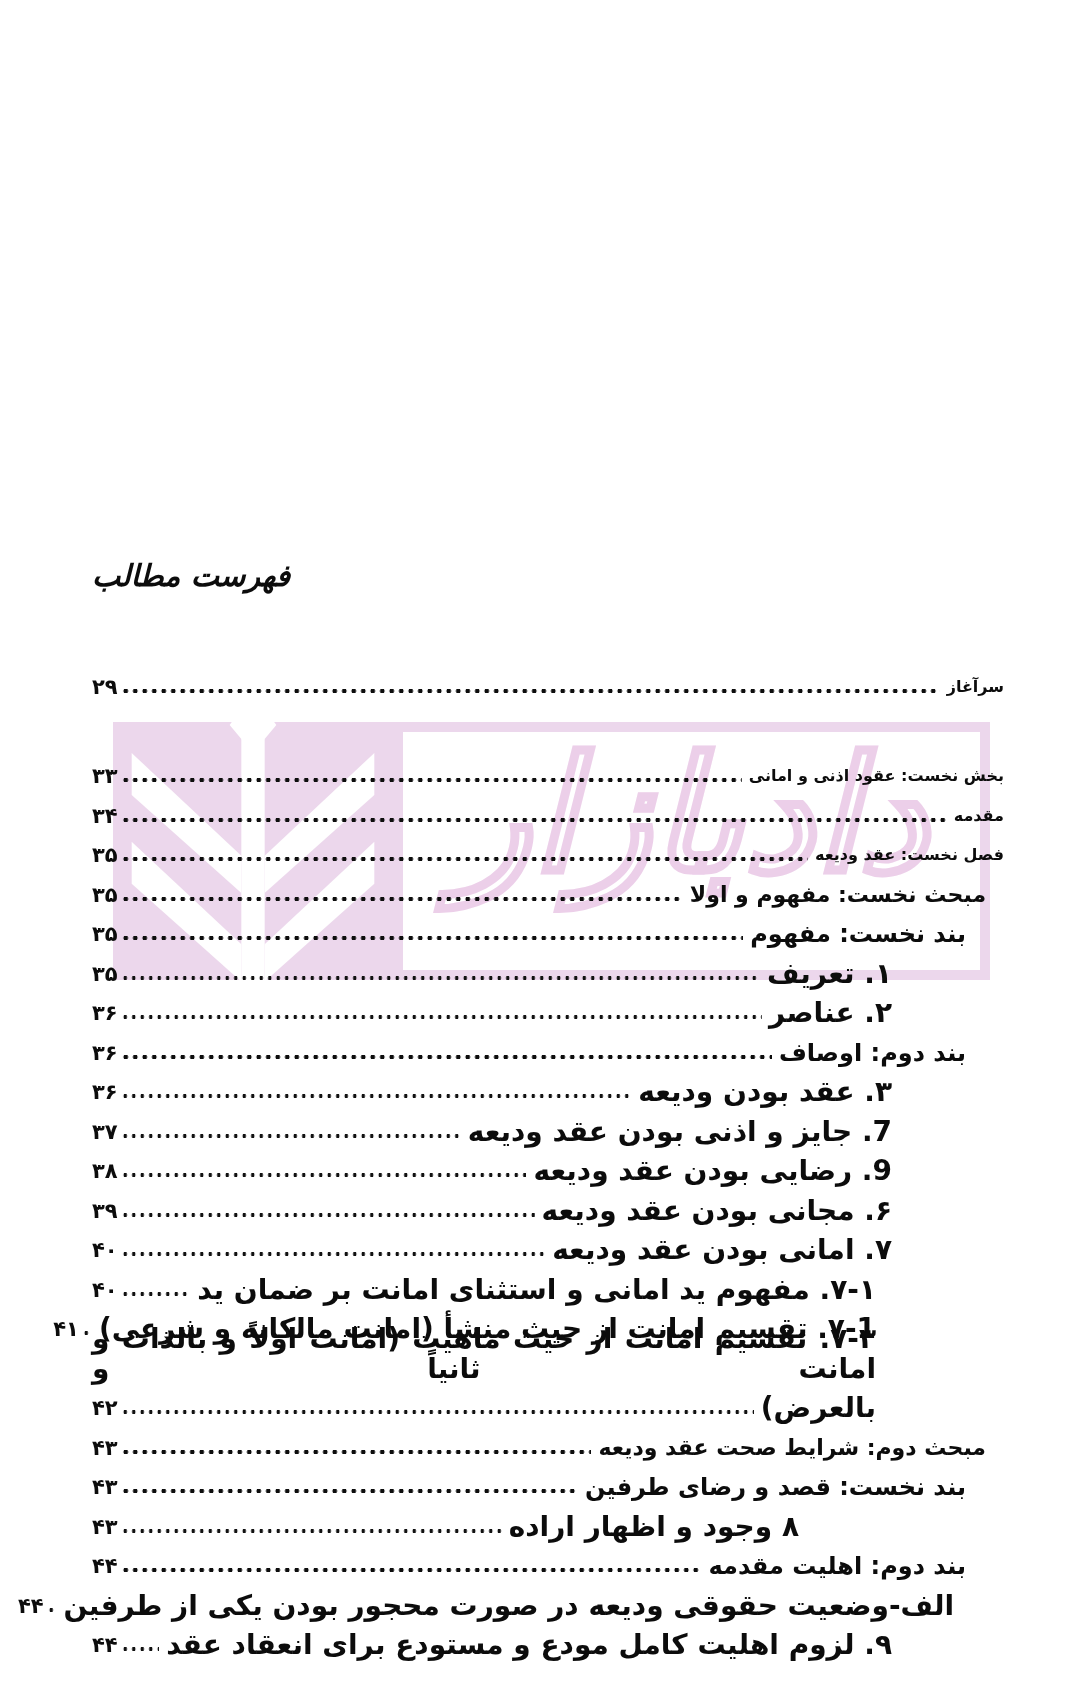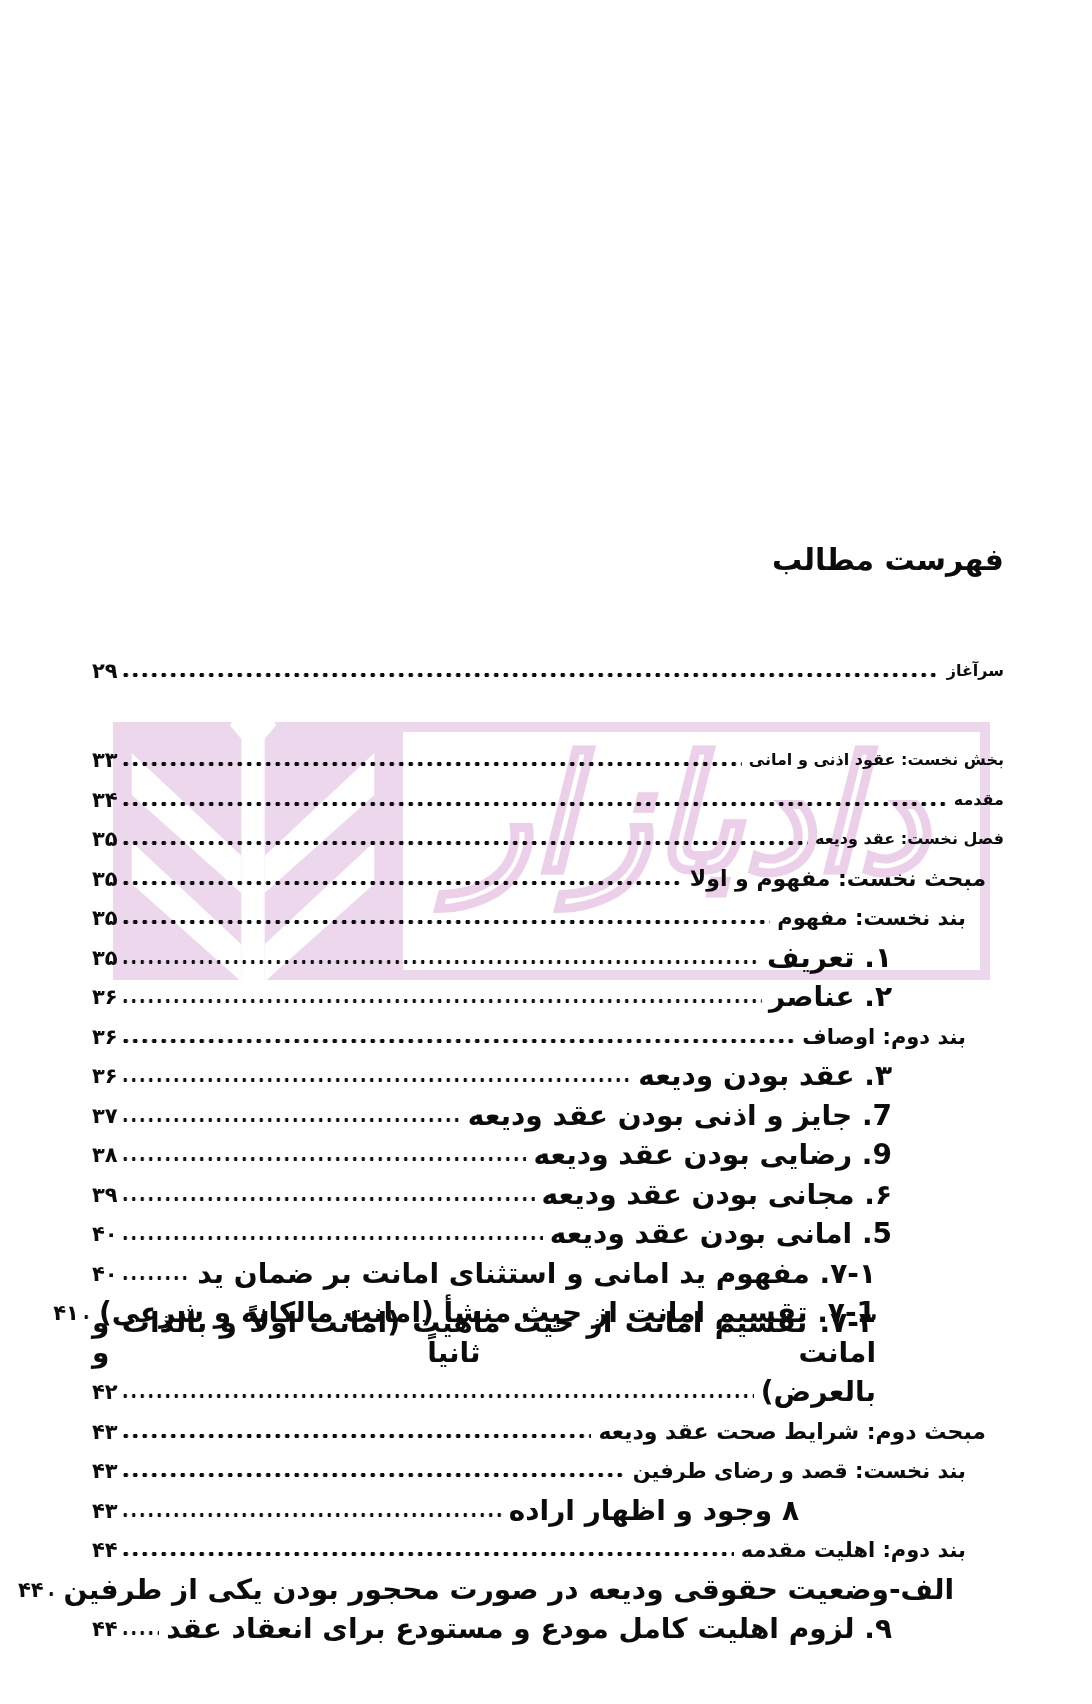--- a/index.html
+++ b/index.html
@@ -33,36 +33,36 @@
     -webkit-text-stroke:4px var(--wm-stroke,#eccfe9);
     white-space:nowrap;
     transform:translateY(4px);
   }
   
   .content{
     position:absolute;left:92px;right:88px;top:538px;z-index:2;
     direction:rtl;color:#0c0c0c;
   }
   .page-title{
-    text-align:right;font-size:30px;font-weight:bold;
-    height:44px;line-height:44px;margin:0 0 64px 0;
+    text-align:left;font-size:30px;font-weight:bold;
+    height:44px;line-height:44px;margin:16px 0 64px 0;font-style:italic;
   }
   .toc{display:block;}
   .row{
     display:flex;direction:rtl;align-items:flex-end;
     height:39.5px;box-sizing:border-box;
   }
   .row.gap-before{margin-top:50px;}
   .lbl{
     white-space:nowrap;font-weight:bold;font-size:28px;line-height:30px;
     flex:0 0 auto;
   }
   .row.ind-0 .lbl{font-size:16px;}
   .row.ind-1 .lbl{font-size:22px;}
-  .row.ind-2 .lbl{font-size:21px;}
+  .row.ind-2 .lbl{font-size:24px;}
   .ind-0{margin-right:0;}
   .ind-1{margin-right:18px;}
   .ind-2{margin-right:38px;}
   .ind-3{margin-right:50px;}
   .ind-4{margin-right:112px;}
   .ind-5{margin-right:128px;}
   .ind-6{margin-right:205px;}
   .dots{
     flex:1 1 auto;min-width:10px;height:8px;
     margin:0 7px 7px 3px;
@@ -167,21 +167,21 @@
     <span class="lbl">9. رضایی بودن عقد ودیعه</span>
     <span class="dots"></span>
     <span class="pg">۳۸</span>
   </div>
       <div class="row ind-4 light">
     <span class="lbl">۶. مجانی بودن عقد ودیعه</span>
     <span class="dots"></span>
     <span class="pg">۳۹</span>
   </div>
       <div class="row ind-4 light">
-    <span class="lbl">5. امانی بودن عقد ودیعه</span>
+    <span class="lbl">۷. امانی بودن عقد ودیعه</span>
     <span class="dots"></span>
     <span class="pg">۴۰</span>
   </div>
       <div class="row ind-5 light">
     <span class="lbl">۷-۱. مفهوم ید امانی و استثنای امانت بر ضمان ید</span>
     <span class="dots"></span>
     <span class="pg">۴۰</span>
   </div>
       <div class="row ind-5 light">
     <span class="lbl">۷-1. تقسیم امانت از حیث منشأ (امانت مالکانه و شرعی)</span>

